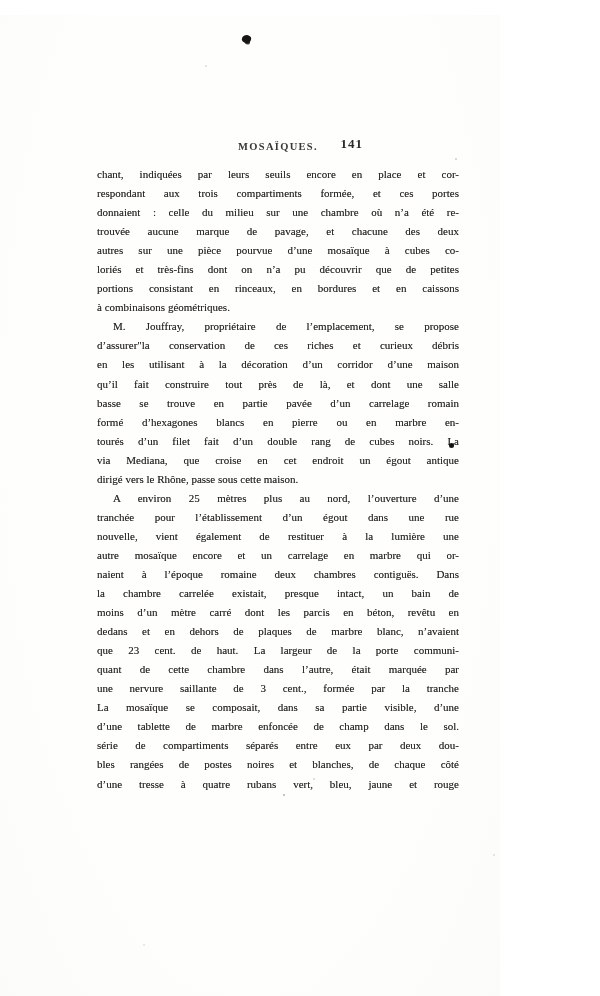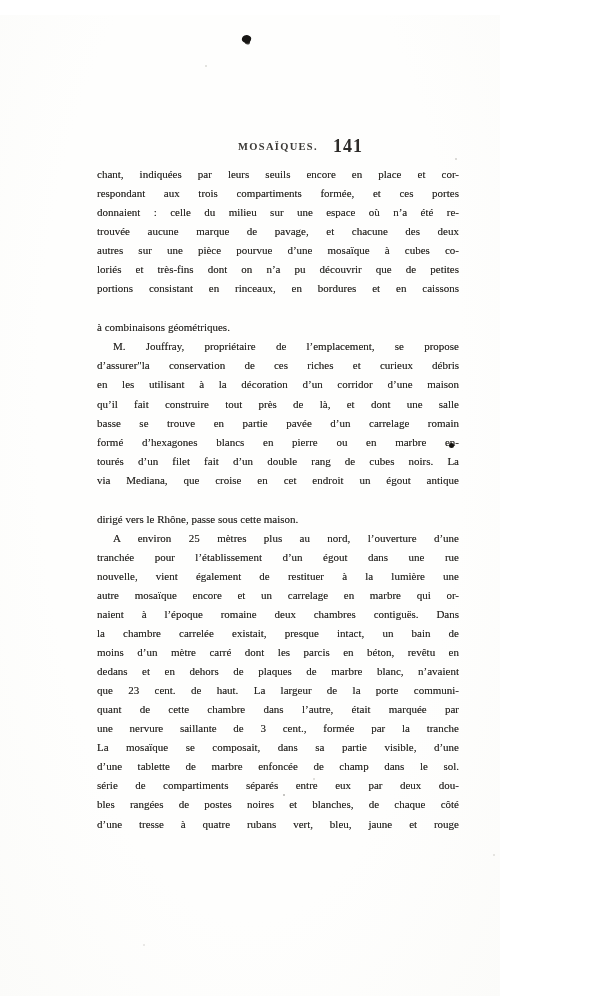--- a/index.html
+++ b/index.html
@@ -20,38 +20,38 @@
   
   .running-header {
     position: absolute; top: 126px; left: 0; width: 556px;
     text-align: center;
     font-size: 10.5px; font-weight: bold;
     letter-spacing: 1.3px;
     color: #3a3835;
   }
   .page-number {
     position: absolute; top: 121px; right: 137px;
-    font-size: 18px; font-weight: bold;
+    font-size: 13px; font-weight: bold;
     letter-spacing: 1px;
     color: #2c2a28;
   }
   
   .text-block {
     position: absolute; left: 97px; top: 150px; width: 362px;
   }
   .line {
     height: 19.05px; line-height: 19.05px;
     font-size: 11px;
     white-space: normal; overflow: hidden;
     text-align: justify;
     text-align-last: justify;
     color: #292724;
     text-shadow: 0 0 0.3px rgba(40,38,35,0.55);
   }
-  .line.pend { text-align-last: left; margin-top: 20px; }     
+  .line.pend { text-align-last: left; }     
   .line.indent { padding-left: 16px; }      
   
   .ink-blob {
     position: absolute; left: 242px; top: 20px;
     width: 9px; height: 8px;
     background: #181614;
     border-radius: 62% 45% 55% 48%;
     transform: rotate(18deg);
     box-shadow: 2px 3px 0 -2px #3a3835;
   }
@@ -80,21 +80,21 @@
 
   <div class="ink-blob"></div>
   <div class="speckles"></div>
 
   <div class="running-header">MOSAÏQUES.</div>
   <div class="page-number">141</div>
 
   <div class="text-block">
     <div class="line">chant, indiquées par leurs seuils encore en place et cor-</div>
     <div class="line">respondant aux trois compartiments formée, et ces portes</div>
-    <div class="line">donnaient : celle du milieu sur une espace où n’a été re-</div>
+    <div class="line">donnaient : celle du milieu sur une chambre où n’a été re-</div>
     <div class="line">trouvée aucune marque de pavage, et chacune des deux</div>
     <div class="line">autres sur une pièce pourvue d’une mosaïque à cubes co-</div>
     <div class="line">loriés et très-fins dont on n’a pu découvrir que de petites</div>
     <div class="line">portions consistant en rinceaux, en bordures et en caissons</div>
     <div class="line pend">à combinaisons géométriques.</div>
     <div class="line indent">M. Jouffray, propriétaire de l’emplacement, se propose</div>
     <div class="line">d’assurer"la conservation de ces riches et curieux débris</div>
     <div class="line">en les utilisant à la décoration d’un corridor d’une maison</div>
     <div class="line">qu’il fait construire tout près de là, et dont une salle</div>
     <div class="line">basse se trouve en partie pavée d’un carrelage romain</div>

